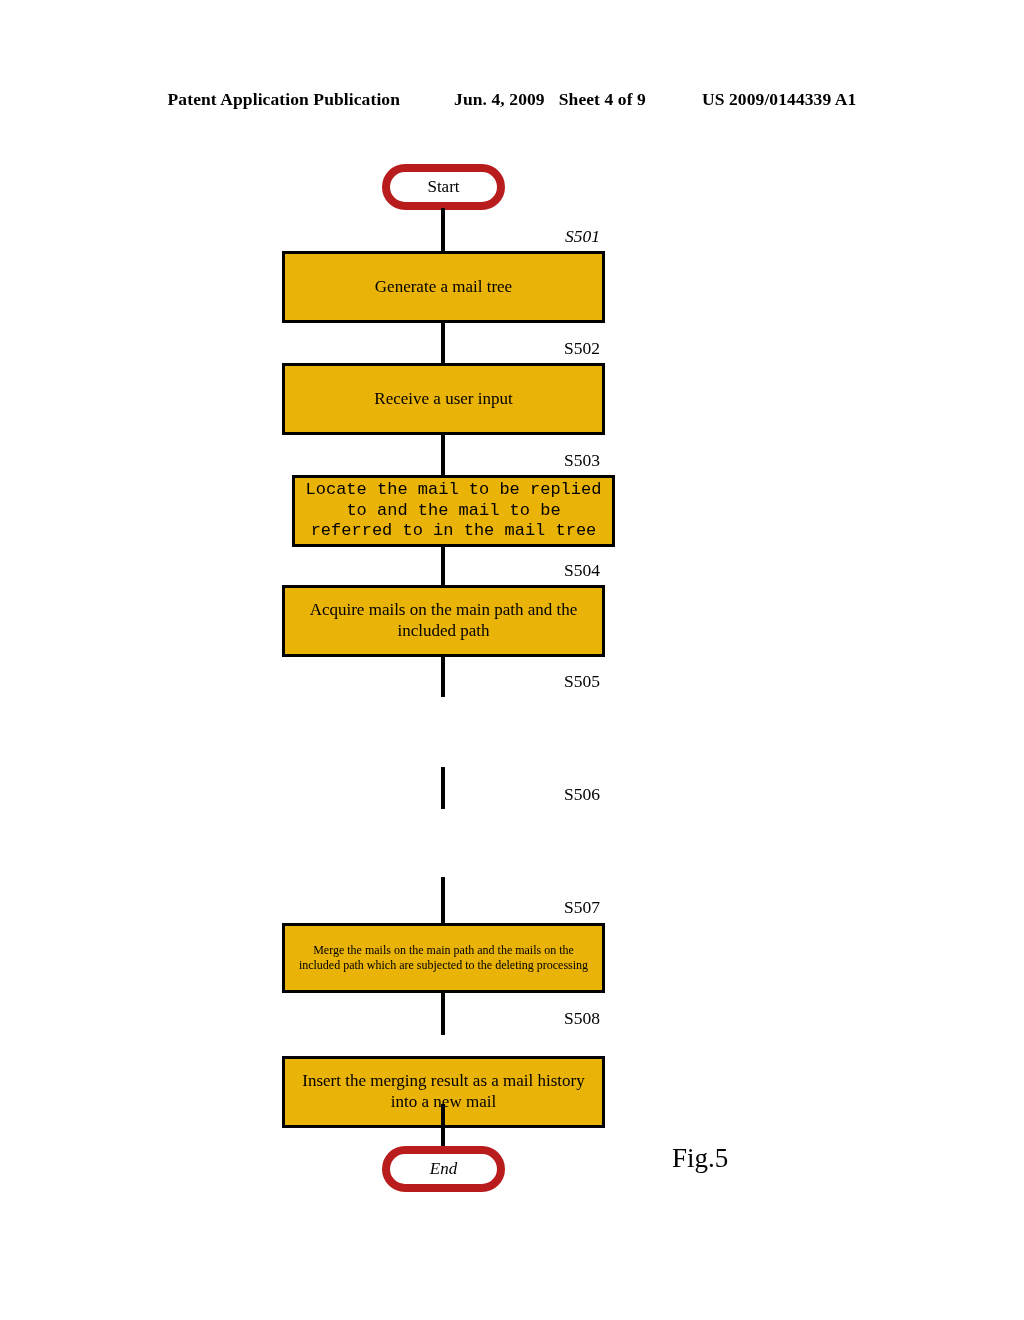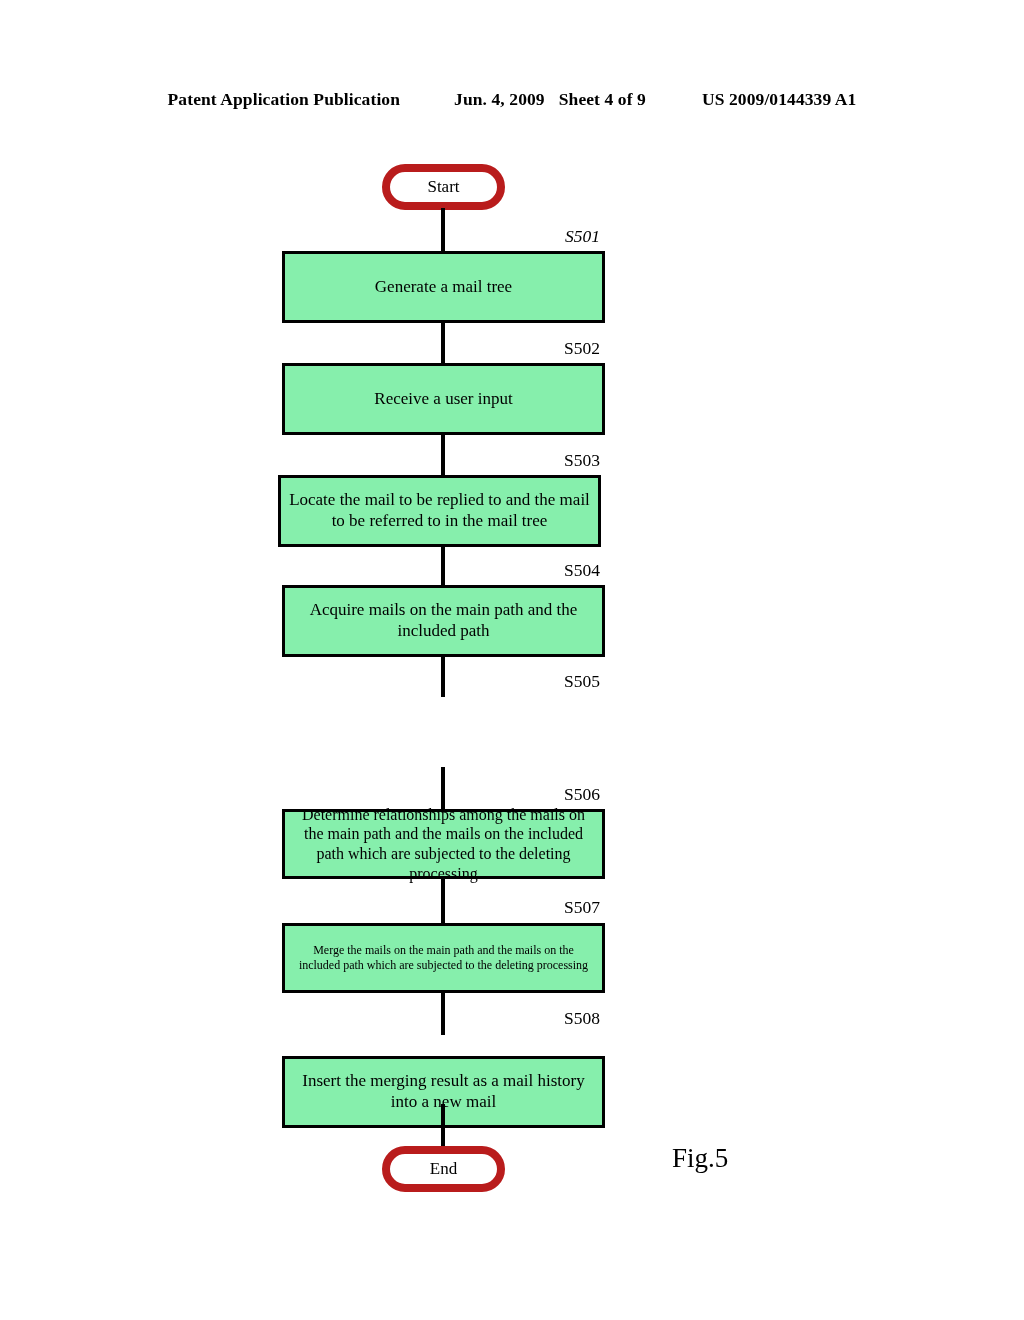--- a/index.html
+++ b/index.html
@@ -57,21 +57,21 @@
     justify-content: center;
     font-size: 17px;
     line-height: 1.15;
   }
 
   
   .process-box {
     position: absolute;
     box-sizing: border-box;
     border: 3.5px solid #000;
-    background: #86efac;
+    background: #eab308;
     display: flex;
     align-items: center;
     justify-content: center;
     text-align: center;
     font-size: 17px;
     line-height: 1.22;
     padding: 2px 6px;
   }
   .process-box .box-text {
     display: block;
@@ -132,57 +132,54 @@
   <div class="connector" style="top:321px; height:44px;"></div>
 
   <div class="step-label" style="left:478px; top:340px; width:122px;">S502</div>
   <div class="process-box" style="left:282px; top:363px; width:323px; height:72px;justify-content:center;">
     <span class="box-text">Receive a user input</span>
   </div>
 
   <div class="connector" style="top:433px; height:44px;"></div>
 
   <div class="step-label" style="left:478px; top:452px; width:122px;">S503</div>
-  <div class="process-box" style="left:278px; top:475px; width:323px; height:72px;">
+  <div class="process-box" style="left:292px; top:475px; width:323px; height:72px;font-family:Liberation Mono, monospace;">
     <span class="box-text">Locate the mail to be replied to and the mail to be referred to in the mail tree</span>
   </div>
 
   <div class="connector" style="top:545px; height:41px;"></div>
 
   <div class="step-label" style="left:478px; top:562px; width:122px;">S504</div>
   <div class="process-box" style="left:282px; top:585px; width:323px; height:72px;">
     <span class="box-text">Acquire mails on the main path and the included path</span>
   </div>
 
   <div class="connector" style="top:655px; height:42px;"></div>
 
   <div class="step-label" style="left:478px; top:673px; width:122px;">S505</div>
 
   <div class="connector" style="top:767px; height:42px;"></div>
 
   <div class="step-label" style="left:478px; top:786px; width:122px;">S506</div>
-  <div class="process-box" style="left:282px; top:809px; width:323px; height:70px; font-size:16px;">
-    <span class="box-text">Determine relationships among the mails on the main path and the mails on the included path which are subjected to the deleting processing</span>
-  </div>
 
   <div class="connector" style="top:877px; height:46px;"></div>
 
   <div class="step-label" style="left:478px; top:899px; width:122px;">S507</div>
   <div class="process-box" style="left:282px; top:923px; width:323px; height:70px; font-size:12px;">
     <span class="box-text">Merge the mails on the main path and the mails on the included path which are subjected to the deleting processing</span>
   </div>
 
   <div class="connector" style="top:991px; height:44px;"></div>
 
   <div class="step-label" style="left:478px; top:1010px; width:122px;">S508</div>
   <div class="process-box" style="left:282px; top:1034px; width:323px; height:72px;margin-top:22px;">
     <span class="box-text">Insert the merging result as a mail history into a new mail</span>
   </div>
 
   <div class="connector" style="top:1104px; height:44px;"></div>
 
-  <div class="terminator" style="left:382px; top:1146px; width:123px; height:46px;">
+  <div class="terminator" style="left:382px; top:1146px; width:123px; height:46px;font-style:italic;">
     <span>End</span>
   </div>
 
 </div>
 
 <div id="fig-caption">Fig.5</div>
 
 </body></html>

